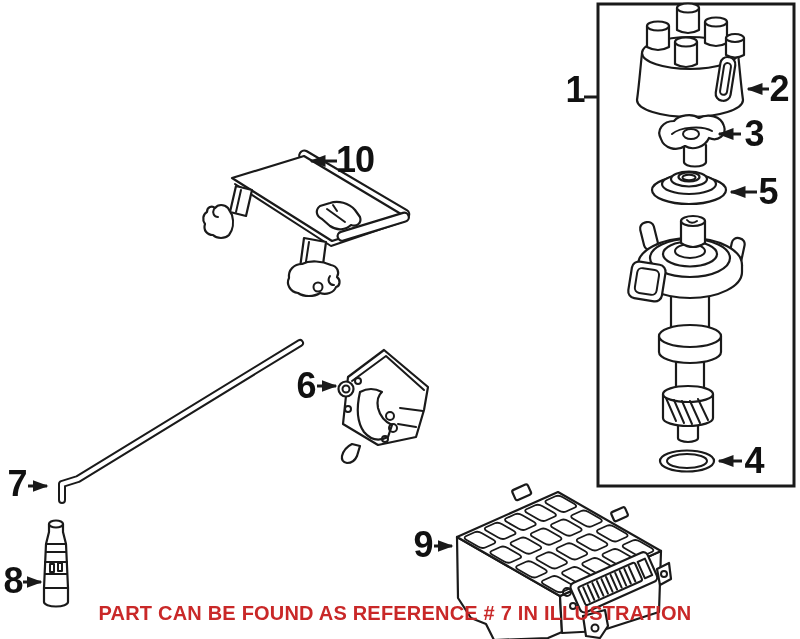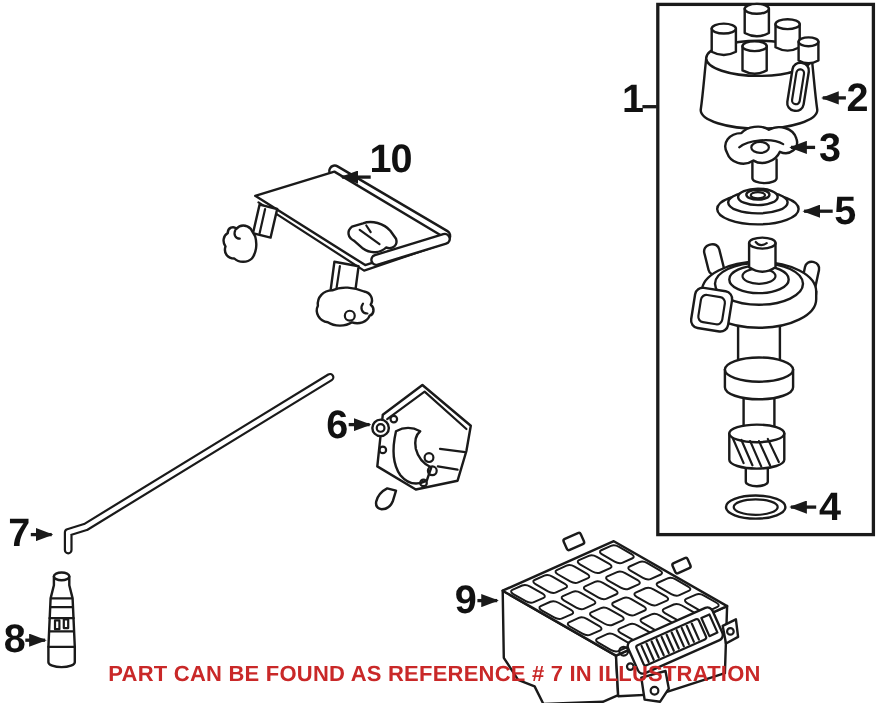--- a/index.html
+++ b/index.html
@@ -229,17 +229,17 @@
 
 <div class="callout" style="left:575px;top:90px;">1</div>
 <div class="callout" style="left:779px;top:89px;">2</div>
 <div class="callout" style="left:754px;top:134px;">3</div>
 <div class="callout" style="left:754px;top:461px;">4</div>
 <div class="callout" style="left:768px;top:192px;">5</div>
 <div class="callout" style="left:306px;top:386px;">6</div>
 <div class="callout" style="left:17px;top:484px;">7</div>
 <div class="callout" style="left:13px;top:581px;">8</div>
 <div class="callout" style="left:423px;top:545px;">9</div>
-<div class="callout" style="left:355px;top:144px;">10</div>
+<div class="callout" style="left:355px;top:160px;">10</div>
 
 <div class="caption">PART CAN BE FOUND AS REFERENCE # 7 IN ILLUSTRATION</div>
 
 </div>
 
 </body></html>

